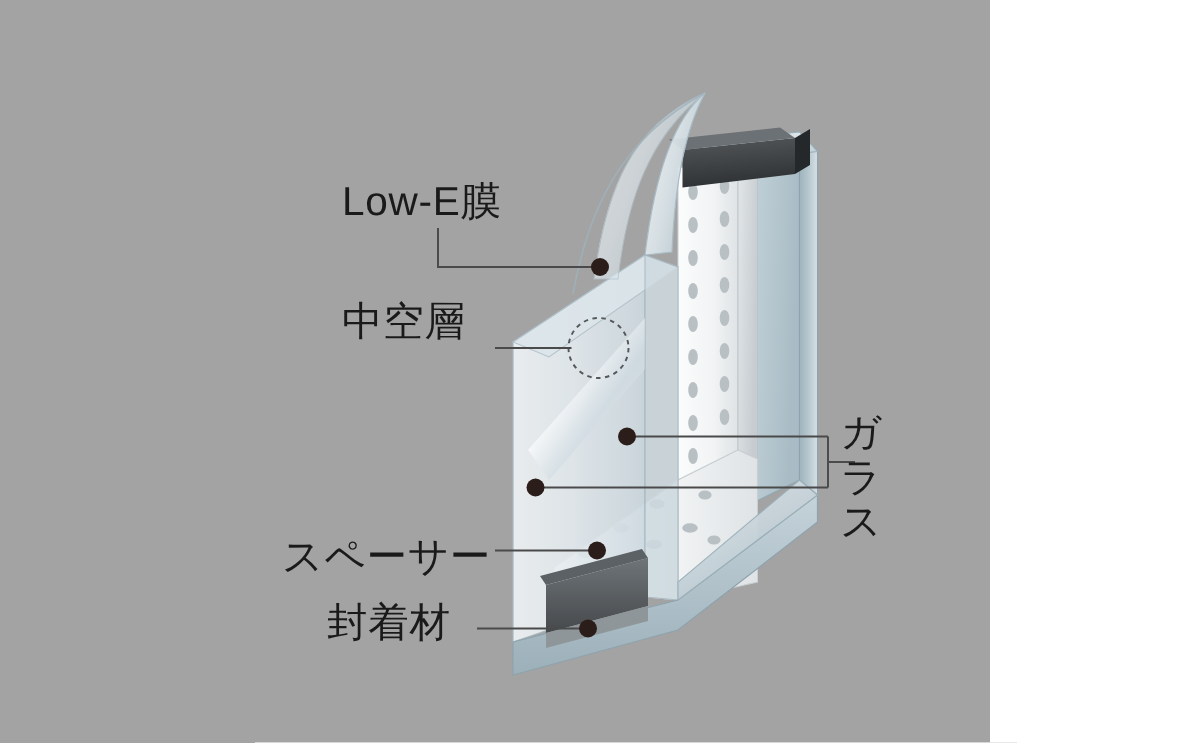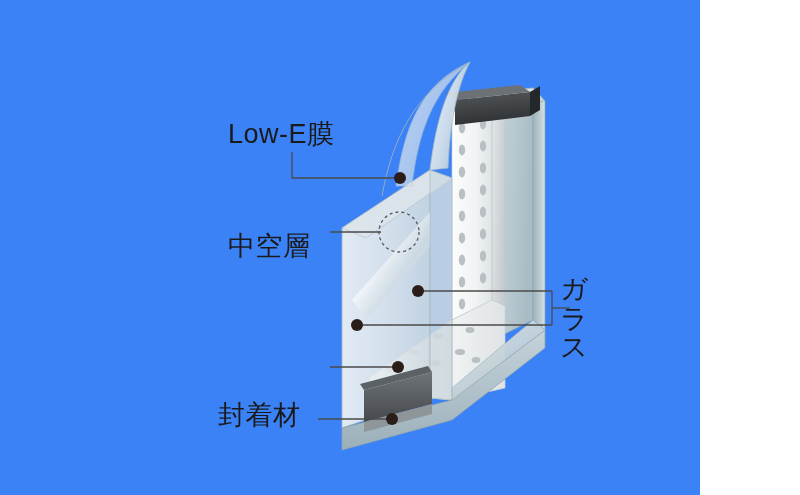--- a/index.html
+++ b/index.html
@@ -7,23 +7,22 @@
     padding: 0;
     background: #ffffff;
   }
   body {
     font-family: "Liberation Sans", "DejaVu Sans", sans-serif;
   }
   #diagram-root {
     position: relative;
     width: 660px;
     height: 495px;
-    background: #3b82f6;
+    background: #a3a3a3;
     overflow: hidden;
-    padding-left: 40px;
   }
   #diagram-svg {
     position: absolute;
     left: 0;
     top: 0;
     width: 800px;
     height: 495px;
     display: block;
   }
   .label-text {
@@ -35,21 +34,21 @@
     white-space: nowrap;
     font-weight: 400;
   }
   .label-vertical {
     writing-mode: vertical-rl;
     text-orientation: upright;
     letter-spacing: 2px;
     line-height: 1.0;
   }
   #label-lowe   { left: 228px; top: 120px; }
-  #label-cavity { left: 228px; top: 232px; }
+  #label-cavity { left: 228px; top: 200px; }
   #label-spacer { left: 188px; top: 357px; }
   #label-sealant{ left: 218px; top: 401px; }
   #label-glass  { left: 560px; top: 256px; }
 </style>
 </head>
 <body>
 
 <div id="diagram-root">
 
   <svg id="diagram-svg" viewBox="0 0 800 495">
@@ -234,18 +233,19 @@
       <circle cx="392" cy="419" r="6"></circle>
       <circle cx="418" cy="291" r="6"></circle>
       <circle cx="357" cy="325" r="6"></circle>
     </g>
   </svg>
 
   <div class="label-text" id="label-lowe">Low-E膜</div>
 
   <div class="label-text" id="label-cavity">中空層</div>
 
+  <div class="label-text" id="label-spacer">スペーサー</div>
 
   <div class="label-text" id="label-sealant">封着材</div>
 
   <div class="label-text label-vertical" id="label-glass">ガラス</div>
 
 </div>
 
 </body></html>

